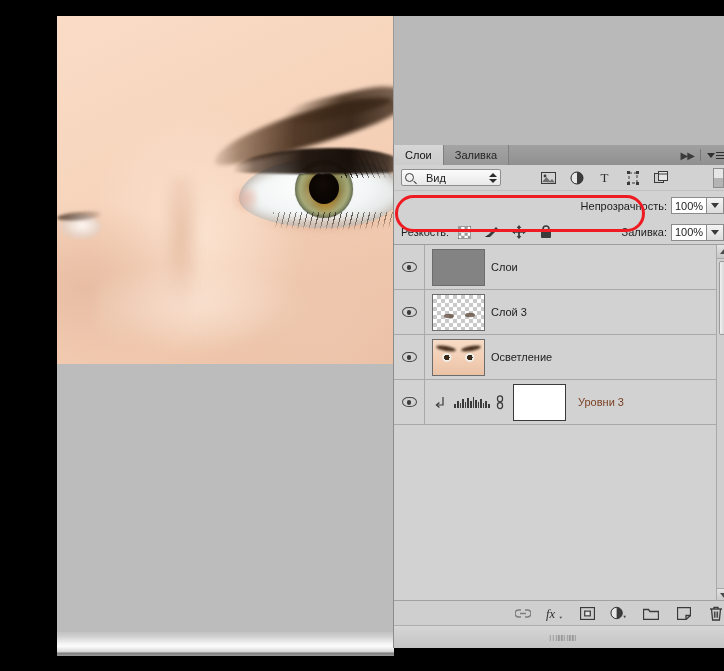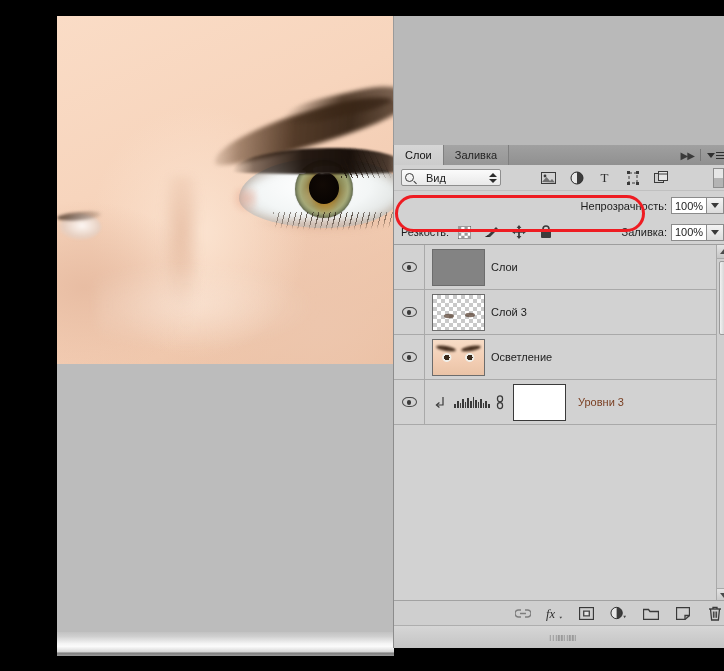--- a/index.html
+++ b/index.html
@@ -345,21 +345,21 @@
     border:1px solid #9a9a9a; border-radius:2px;
   }
 
   
   #panel-footer {
     position:absolute; left:0; bottom:23px; width:338px; height:25px;
     background:#cfcfcf; border-top:1px solid #a2a2a2;
     display:flex; align-items:center; justify-content:flex-end; gap:15px;
     padding-right:9px;
   }
-  .fbtn { width:17px;height:17px; display:flex;align-items:center;justify-content:center; cursor:default; }
+  .fbtn { width:17px;height:17px; display:flex;align-items:center;justify-content:flex-end; cursor:default; }
   #panel-bottom-strip {
     position:absolute; left:0; bottom:0; width:338px; height:23px;
     background:linear-gradient(to bottom,#d6d6d6,#c4c4c4);
     border-top:1px solid #aeaeae;
   }
   #grip { position:absolute; left:50%; transform:translateX(-50%); bottom:7px;
     display:flex; gap:1.4px; }
   #grip i{display:block;width:1.4px;height:6px;background:#9a9a9a;}
 
   

